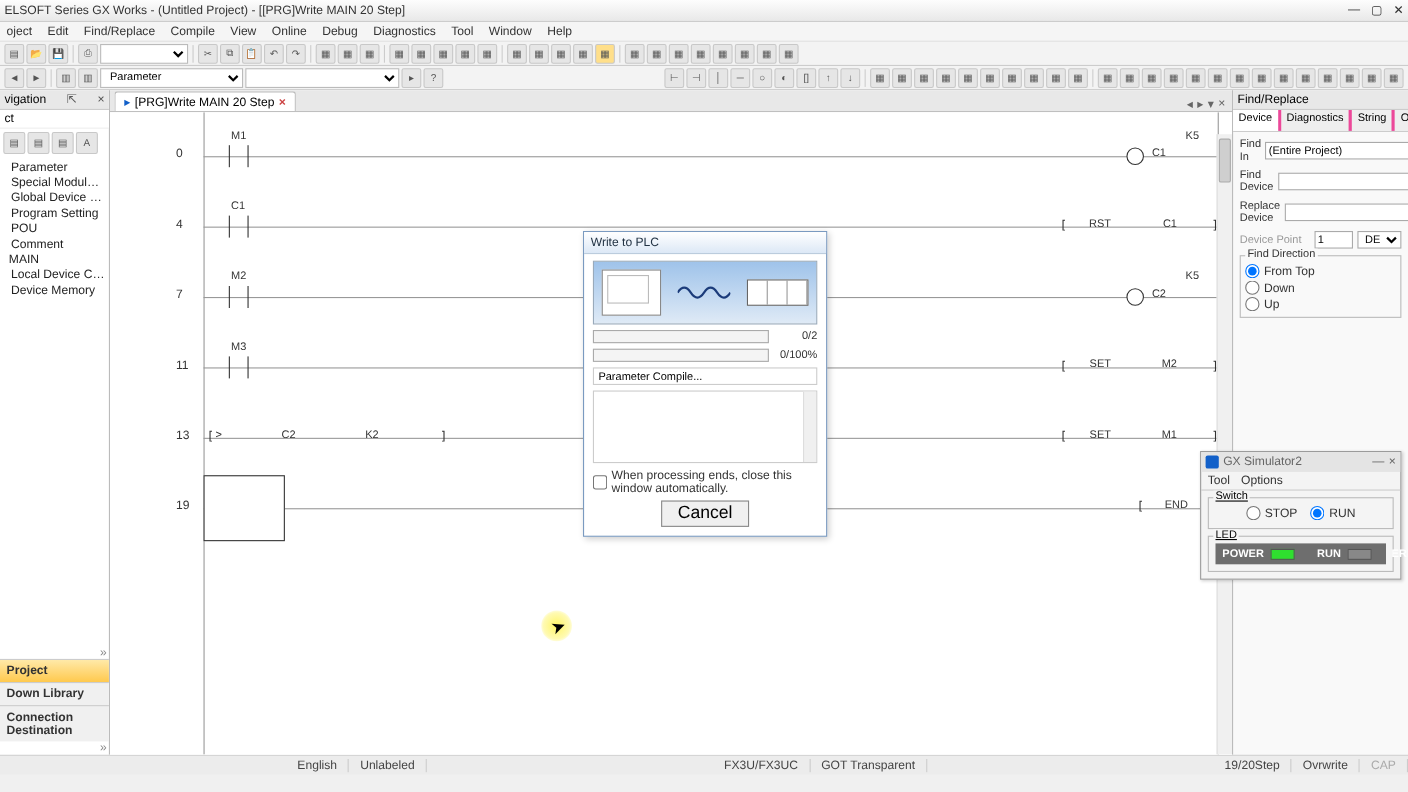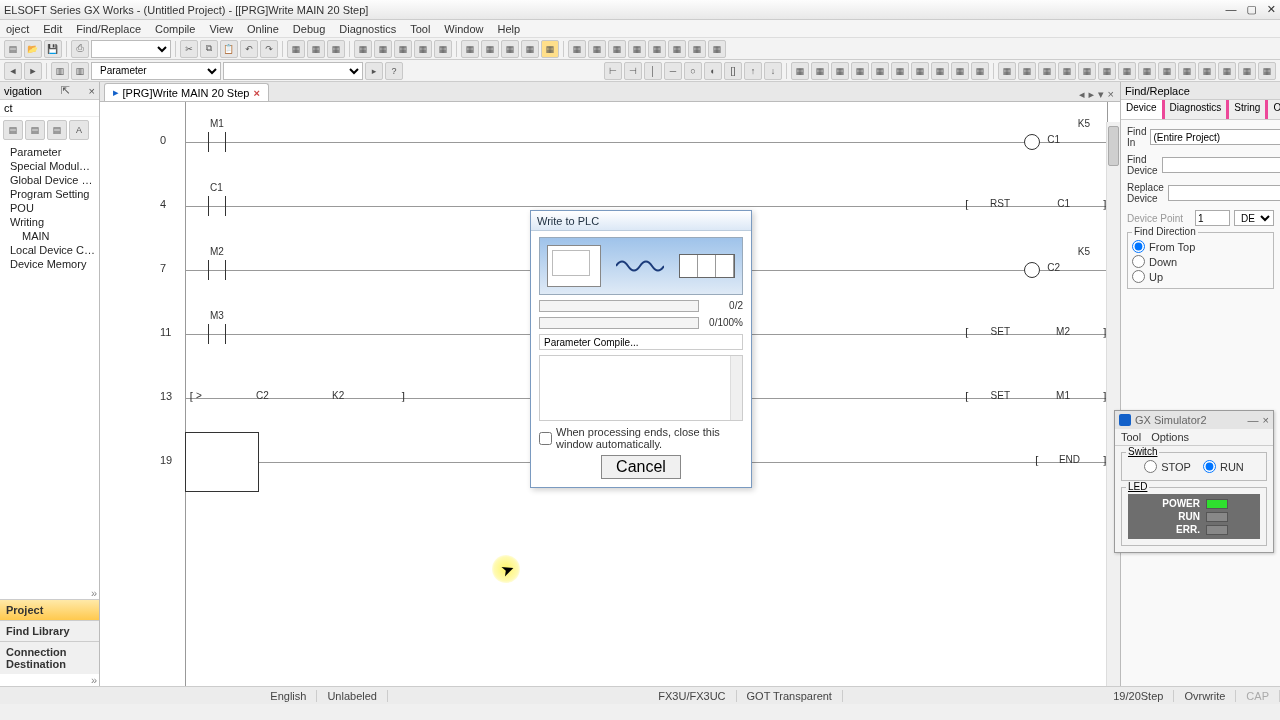--- a/index.html
+++ b/index.html
@@ -14,21 +14,21 @@
 .tselect { height:18px; border:1px solid #bbb; background:#fff; padding:0 4px; font-size:10px; }
 .workspace { display:flex; height:604px; }
 .navpanel { width:100px; background:#fff; border-right:1px solid #bbb; display:flex; flex-direction:column; }
 .navhdr { height:18px; background:#e8e8e8; display:flex; align-items:center; padding:0 4px; border-bottom:1px solid #ccc; }
 .navhdr .x { margin-left:auto; color:#555; }
 .navsect { background:#fff; padding:2px 4px; border-bottom:1px solid #eee; }
 .navicons { display:flex; gap:2px; padding:3px; }
 .navicons .tbtn { width:20px; height:20px; }
 .tree { flex:1; overflow:hidden; padding:2px 0; }
 .tree-item { padding:1px 4px 1px 10px; white-space:nowrap; overflow:hidden; text-overflow:ellipsis; color:#222; }
-.tree-sub { padding-left:22px; }
+.tree-sub { padding-left:8px; }
 .navtabs { margin-top:auto; }
 .navtab { padding:4px 6px; border-top:1px solid #ccc; background:#f0f0f0; font-weight:bold; color:#333; cursor:pointer; }
 .navtab.active { background:linear-gradient(#ffe9a8,#ffc94e); }
 .editor { flex:1; display:flex; flex-direction:column; background:#fff; position:relative; }
 .tabstrip { height:20px; background:#e8e8e8; display:flex; align-items:flex-end; border-bottom:1px solid #bbb; }
 .tab { height:18px; background:#fff; border:1px solid #bbb; border-bottom:none; padding:0 8px; display:flex; align-items:center; gap:4px; border-radius:3px 3px 0 0; margin-left:4px; }
 .tab .tx { color:#c44; font-weight:bold; cursor:pointer; }
 .tab-navs { margin-left:auto; display:flex; gap:4px; padding-right:6px; color:#666; }
 .ladder { flex:1; position:relative; overflow:hidden; background:#fff; }
 .rung { position:absolute; left:0; right:0; }
@@ -71,29 +71,29 @@
 .pbar { height:12px; border:1px solid #aaa; background:#f4f4f4; position:relative; }
 .pbar .fill { position:absolute; left:0; top:0; bottom:0; background:#8fbf6e; }
 .prow { display:flex; align-items:flex-start; gap:4px; }
 .prow .pbar{flex:1;}
 .pval { font-size:10px; color:#333; width:40px; text-align:right; }
 .pmsg { border:1px solid #ccc; padding:2px 4px; font-size:10px; height:16px; }
 .plog { border:1px solid #ccc; height:66px; background:#fff; position:relative; }
 .plog .sc { position:absolute; right:0; top:0; bottom:0; width:12px; background:#f0f0f0; border-left:1px solid #ddd; }
 .dlg-chk { display:flex; align-items:center; gap:4px; font-size:10px; color:#333; }
 .dlg-btn { align-self:center; padding:2px 14px; border:1px solid #888; background:#f0f0f0; font-size:16px; cursor:pointer; }
-.simwin { position:absolute; right:6px; top:410px; width:160px; background:#f4f4f4; border:1px solid #9b9b9b; box-shadow:1px 1px 3px rgba(0,0,0,.2); }
+.simwin { position:absolute; right:6px; top:410px; width:183px; background:#f4f4f4; border:1px solid #9b9b9b; box-shadow:1px 1px 3px rgba(0,0,0,.2); }
 .sim-title { height:18px; background:#e4e4e4; display:flex; align-items:center; padding:0 4px; gap:4px; color:#666; font-size:10px; }
 .sim-title .ic { width:12px; height:12px; background:#1260c9; border-radius:2px; }
 .sim-menu { display:flex; gap:10px; padding:2px 6px; font-size:10px; color:#333; border-bottom:1px solid #ccc; }
 .sim-body { padding:6px; display:flex; flex-direction:column; gap:6px; }
 .sim-field { border:1px solid #bbb; padding:6px; position:relative; }
 .sim-field .legend{position:absolute;top:-7px;left:4px;background:#f4f4f4;font-size:10px;padding:0 2px;text-decoration:underline;}
 .sim-radios{display:flex;gap:12px;justify-content:center;}
-.led-box { background:#6e6e6e; padding:4px; display:flex; flex-direction:column; gap:2px; align-items:center; }
+.led-box { background:#6e6e6e; padding:4px; display:flex; flex-direction:row; gap:2px; align-items:center; }
 .led-row { display:flex; align-items:center; gap:6px; }
 .led-row span { color:#fff; font-size:10px; font-weight:bold; width:40px; text-align:right; }
 .led { width:22px; height:10px; background:#888; border:1px solid #555; }
 .led.on { background:#2fdf2f; }
 .cursor-highlight { position:absolute; left:492px; top:555px; width:28px; height:28px; border-radius:50%; background:radial-gradient(circle,#fff566 0%,rgba(255,245,102,.5) 60%,transparent 80%); }
 .cursor { position:absolute; left:501px; top:560px; font-size:16px; color:#000; transform:rotate(-20deg); }
 </style>
 </head>
 <body>
 
@@ -221,29 +221,29 @@
       <div class="tbtn">▤</div>
       <div class="tbtn">▤</div>
       <div class="tbtn">A</div>
     </div>
     <div class="tree">
       <div class="tree-item">Parameter</div>
       <div class="tree-item">Special Module(Intelligent</div>
       <div class="tree-item">Global Device Comment</div>
       <div class="tree-item">Program Setting</div>
       <div class="tree-item">POU</div>
-      <div class="tree-item">Writing</div>
+      <div class="tree-item">Comment</div>
       <div class="tree-item tree-sub">MAIN</div>
       <div class="tree-item">Local Device Commen</div>
       <div class="tree-item">Device Memory</div>
     </div>
     <div style="height:12px;display:flex;justify-content:flex-end;padding-right:2px;color:#888">»</div>
     <div class="navtabs">
       <div class="navtab active">Project</div>
-      <div class="navtab">Find Library</div>
+      <div class="navtab">Down Library</div>
       <div class="navtab">Connection Destination</div>
       <div style="height:12px;display:flex;justify-content:flex-end;padding-right:2px;color:#888">»</div>
     </div>
   </div>
 
   <div class="editor">
     <div class="tabstrip">
       <div class="tab">
         <span style="color:#1260c9">▸</span>
         <span>[PRG]Write MAIN 20 Step</span>

